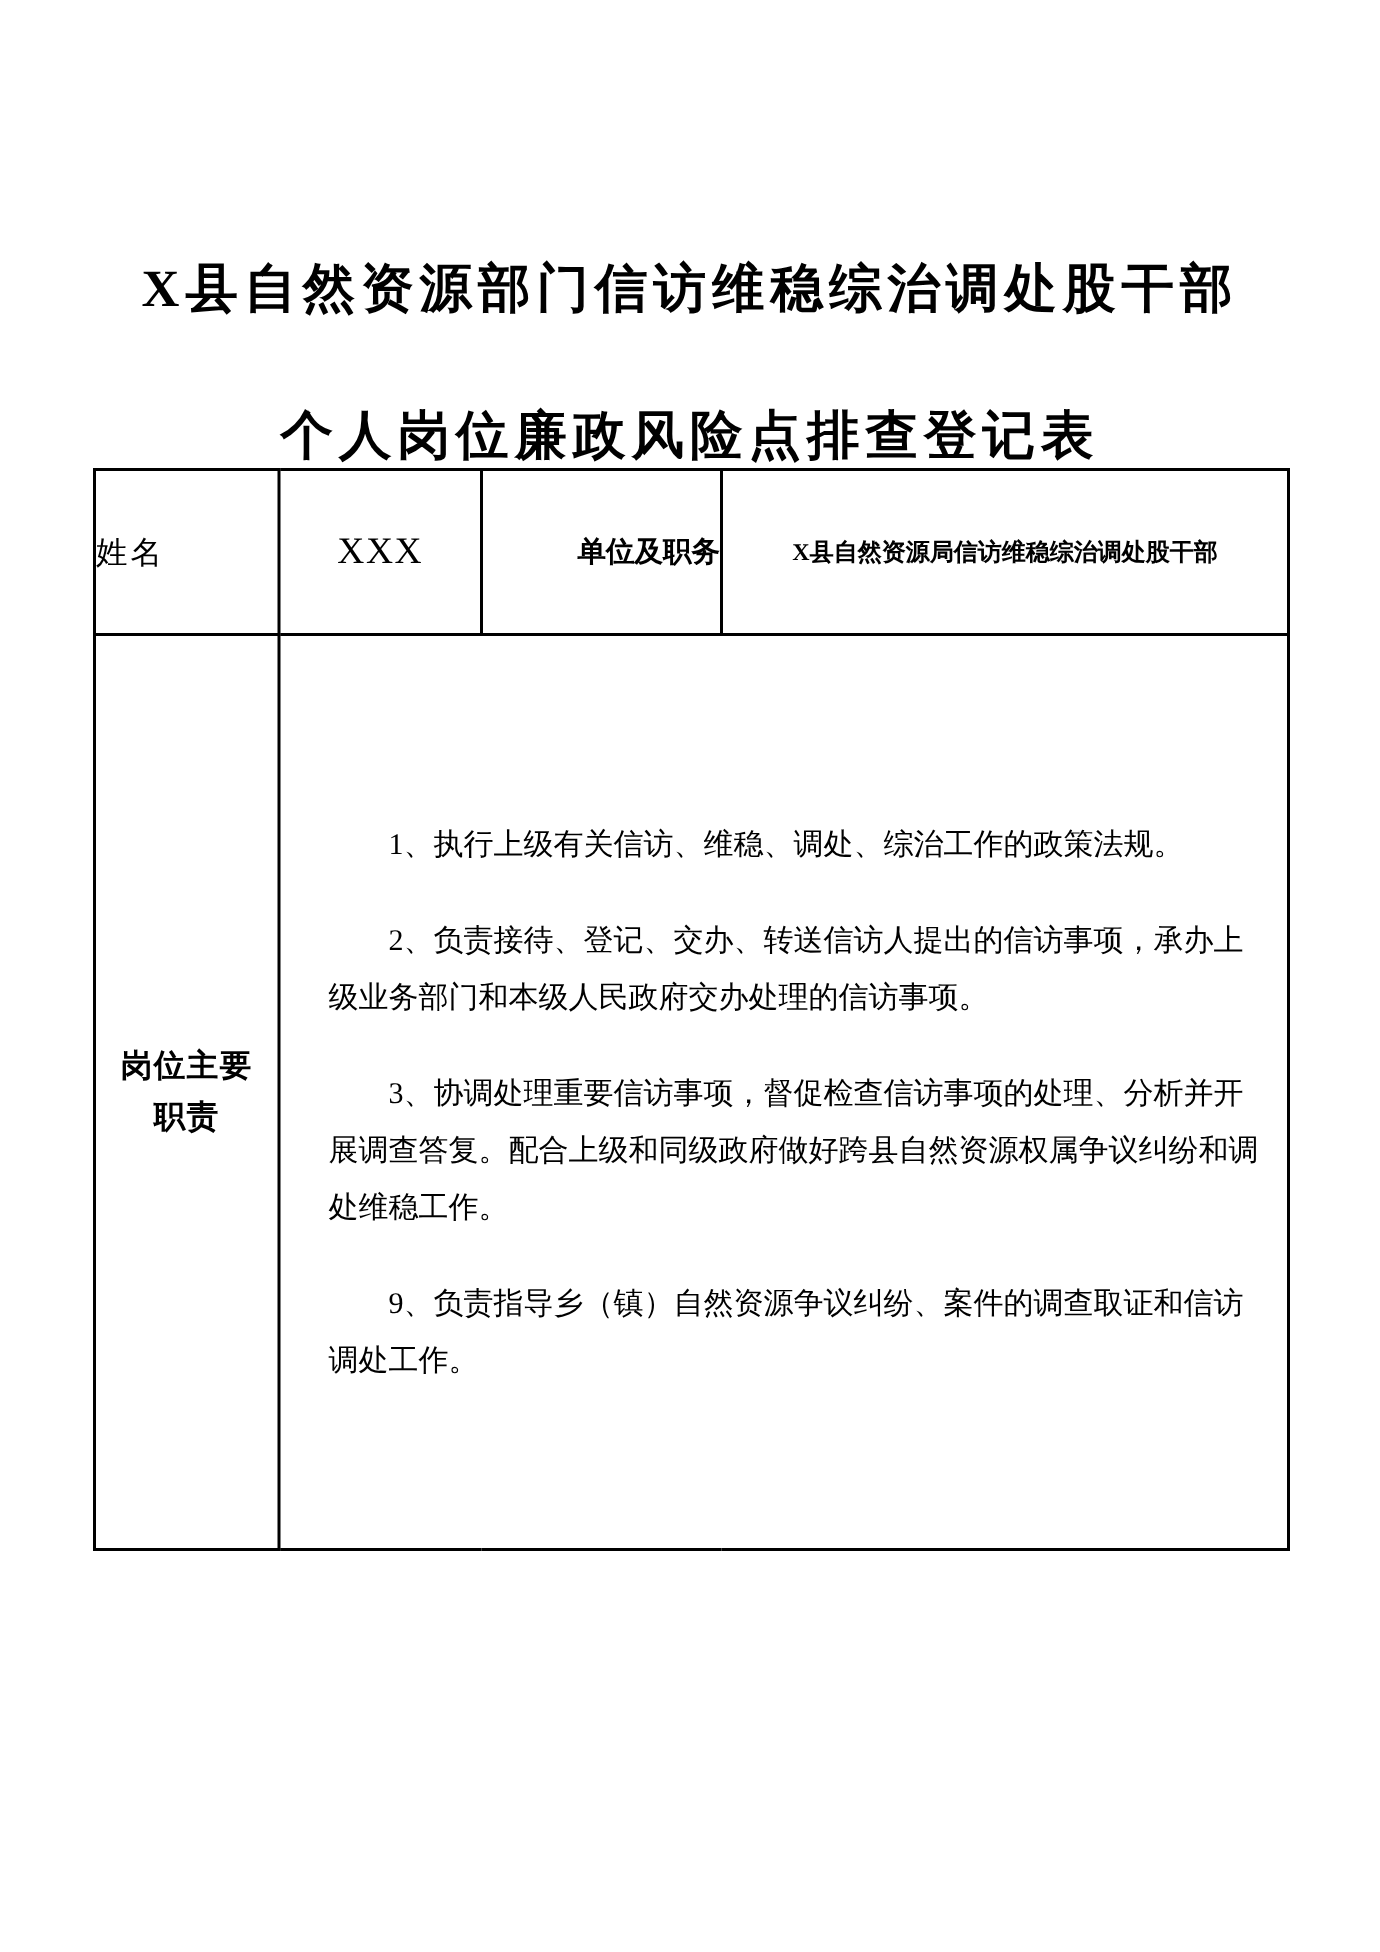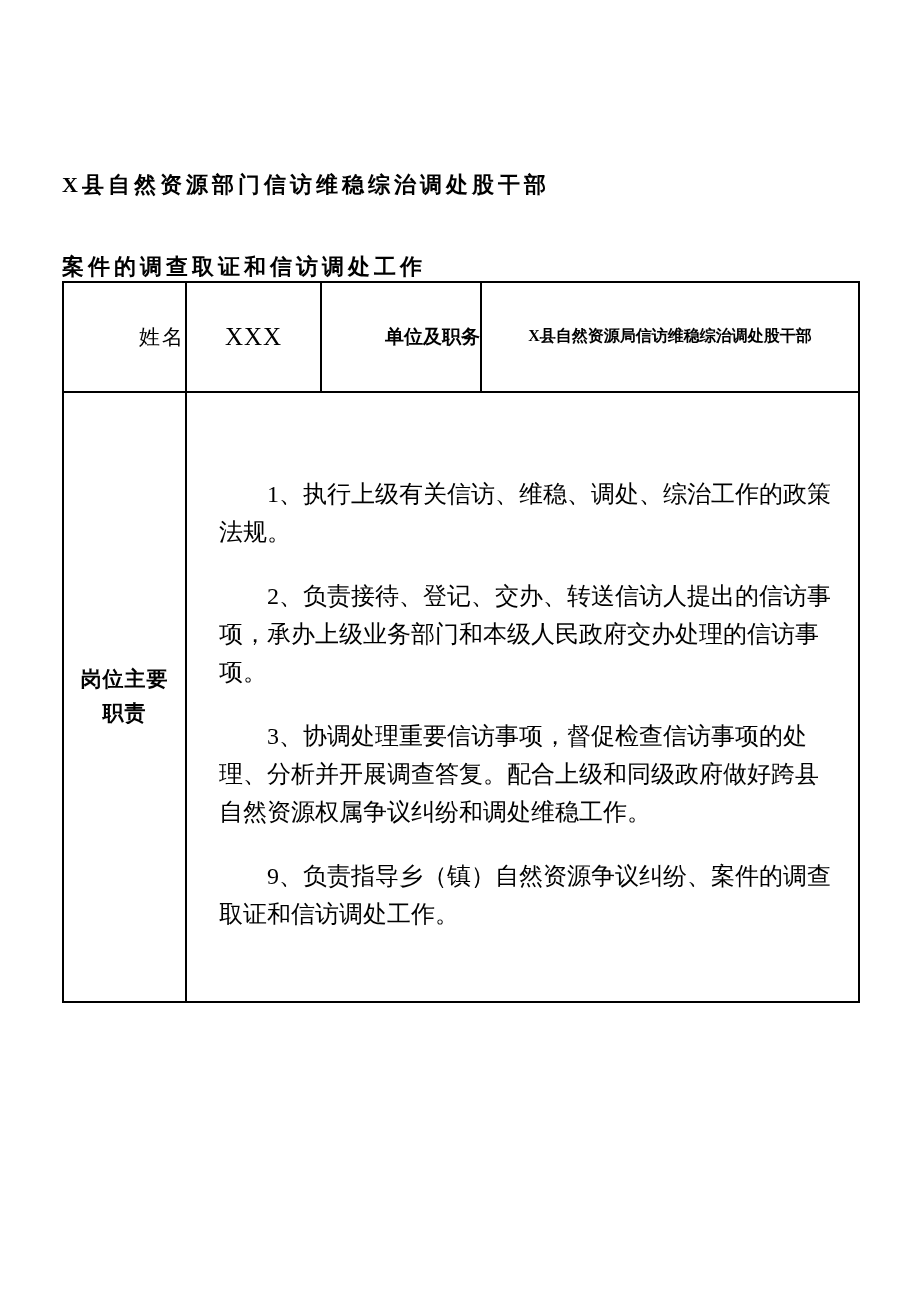--- a/index.html
+++ b/index.html
@@ -10,21 +10,22 @@
     color: #000000;
   }
   .page {
     width: 920px;
     height: 1301px;
     background: #ffffff;
     padding: 172px 62px 0 62px;
     position: relative;
   }
   .doc-title {
-    font-size: 22px;
+    text-align: center;
+    font-size: 35px;
     font-weight: bold;
     letter-spacing: 4px;
     line-height: 1.2;
   }
   .doc-title.line2 {
     margin-top: 56px;
   }
   .fill-time {
     text-align: right;
     font-size: 21px;
@@ -40,21 +41,21 @@
   table.form-table td {
     border: 2px solid #000000;
     vertical-align: middle;
   }
   col.c1 { width: 123px; }
   col.c2 { width: 135px; }
   col.c3 { width: 160px; }
   col.c4 { width: 378px; }
   tr.row1 { height: 110px; }
   td.name-label {
-    text-align: right;
+    text-align: left;
     font-size: 21px;
     letter-spacing: 2px;
     border-radius: 27px;
   }
   td.name-value {
     text-align: center;
     font-size: 25px;
     letter-spacing: 1px;
   }
   td.position-label {
@@ -74,39 +75,39 @@
     font-size: 21px;
     line-height: 1.6;
     padding: 6px 10px;
     letter-spacing: 1px;
     font-weight: bold;
   }
   td.duty-content {
     vertical-align: top;
     text-align: left;
     padding: 52px 18px 12px 32px;
-    font-size: 24px;
+    font-size: 20px;
   }
   td.duty-content p {
     text-indent: 2em;
     line-height: 38px;
     margin-bottom: 26px;
   }
   td.duty-content p.gap {
     margin-top: 18px;
   }
 </style>
 </head>
 <body>
 
 <div class="page">
 
   <div class="doc-title line1">X县自然资源部门信访维稳综治调处股干部</div>
 
-  <div class="doc-title line2">案件的调查取证和信访调处工作</div>
+  <div class="doc-title line2">个人岗位廉政风险点排查登记表</div>
 
 
   <table class="form-table">
     <colgroup>
       <col class="c1">
         <col class="c2">
         <col class="c3">
         <col class="c4">
     </colgroup>
     <tbody>

